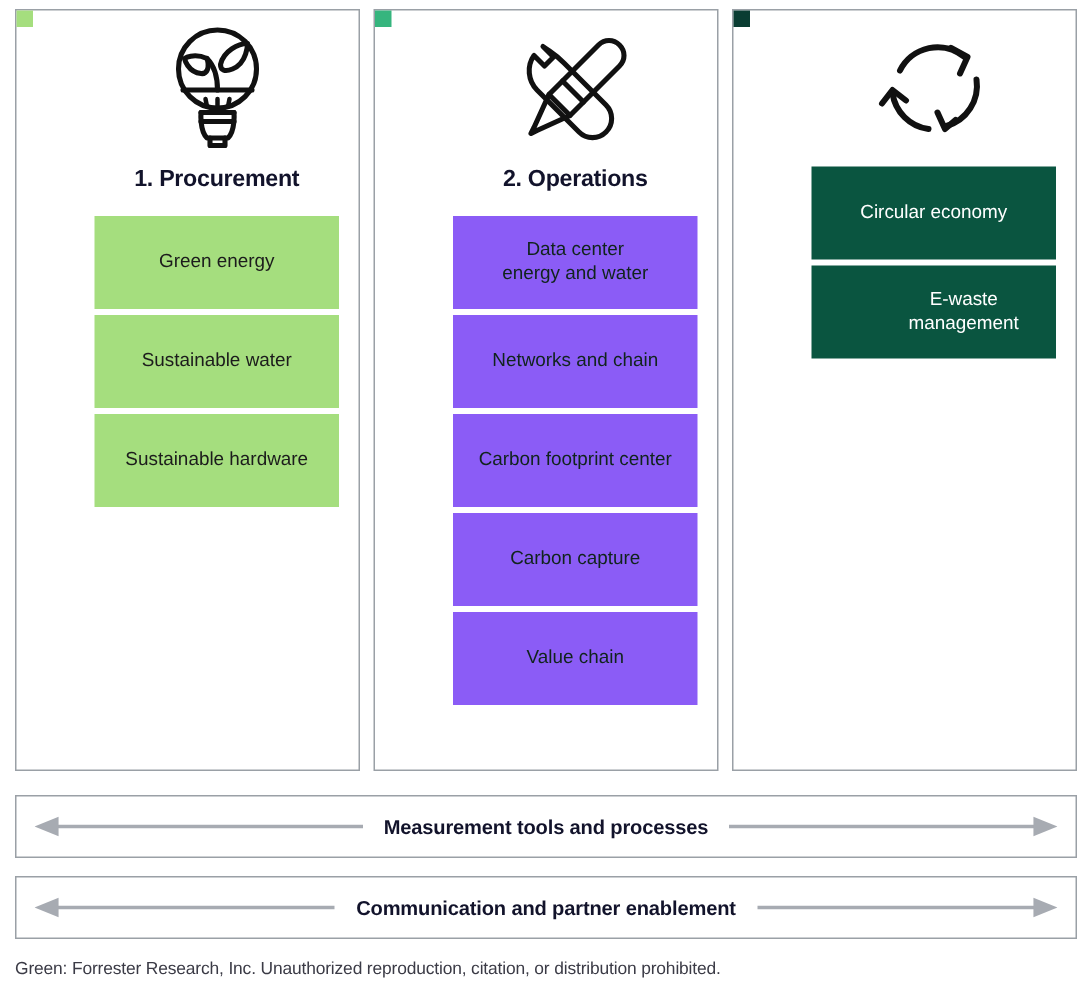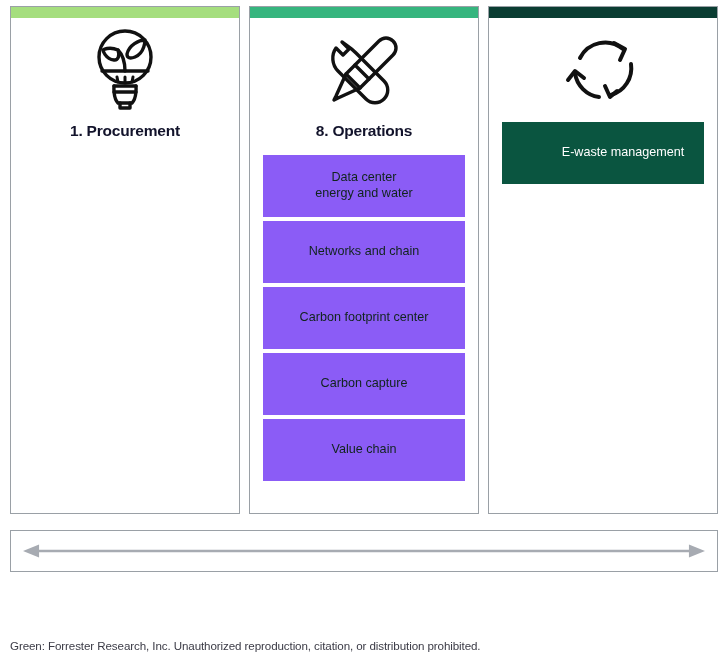--- a/index.html
+++ b/index.html
@@ -30,25 +30,26 @@
     top: 6px;
     width: 708px;
     height: 508px;
     display: flex;
     gap: 9px;
   }
 
   .column {
     flex: 1 1 0;
     display: flex;
-    flex-direction: column;
+    flex-direction: row;
     border: 1px solid #9aa0a6;
     background: #ffffff;
     box-sizing: border-box;
     padding: 0;
+    gap: 28px;
   }
 
   .col-topbar {
     height: 11px;
     flex: 0 0 11px;
     width: 100%;
   }
 
   .col-inner {
     flex: 1 1 auto;
@@ -171,36 +172,47 @@
               <path d="M38 47 C38 38 36 31 31 26" style="fill:none;stroke:#111111;stroke-width:3.4;stroke-linecap:round;stroke-linejoin:round"></path>
               <path d="M31 26 C22 22 16 26 16 26 C16 26 18 35 27 36 C31 36.5 33 32 31 26 Z" style="fill:none;stroke:#111111;stroke-width:3.4;stroke-linecap:round;stroke-linejoin:round"></path>
               <path d="M40 30 C42 21 52 16 58 16 C58 16 58 29 48 33 C43 35 40 34 40 30 Z" style="fill:none;stroke:#111111;stroke-width:3.4;stroke-linecap:round;stroke-linejoin:round"></path>
               <path d="M30 53 L31 58 M38 53 L38 58 M46 53 L45 58" style="fill:none;stroke:#111111;stroke-width:3.4;stroke-linecap:round;stroke-linejoin:round;stroke-width:3"></path>
               <path d="M27 62 H49 M27 68 H49" style="fill:none;stroke:#111111;stroke-width:3.4;stroke-linecap:round;stroke-linejoin:round"></path>
               <path d="M27 62 C27 62 26 74 31 79 H45 C50 74 49 62 49 62" style="fill:none;stroke:#111111;stroke-width:3.4;stroke-linecap:round;stroke-linejoin:round"></path>
               <path d="M33 79 V84 H43 V79" style="fill:none;stroke:#111111;stroke-width:3.4;stroke-linecap:round;stroke-linejoin:round"></path>
             </svg>
           </div>
           <div class="col-title">1. Procurement</div>
+          <div class="items">
+            <div class="item tone-light">
+              <span style="white-space: pre-line;">Green energy</span>
+            </div>
+            <div class="item tone-light">
+              <span style="white-space: pre-line;">Sustainable water</span>
+            </div>
+            <div class="item tone-light">
+              <span style="white-space: pre-line;">Sustainable hardware</span>
+            </div>
+          </div>
         </div>
       </div>
       <div class="column">
         <div class="col-topbar bar-mid" style="background: rgb(54, 181, 126);"></div>
         <div class="col-inner">
           <div class="icon-wrap">
             <svg width="84" height="84" viewBox="0 0 84 84">
               <g style="fill:none;stroke:#111111;stroke-width:3.4;stroke-linecap:round;stroke-linejoin:round">
                 <path d="M20 14 L27 21 L21 27 L14 20 C9 27 10 37 16 43 L44 71 C49 76 57 76 62 71 C67 66 67 58 62 53 L34 25 C28 19 27 19 20 14 Z"></path>
                 <path d="M71 13 C67 9 61 9 57 13 L33 37 L47 51 L71 27 C75 23 75 17 71 13 Z"></path>
                 <path d="M33 37 L24 46 L14 68 L12 72 L16 70 L38 60 L47 51"></path>
                 <path d="M24 46 L38 60"></path>
               </g>
             </svg>
           </div>
-          <div class="col-title">8. Operations</div>
+          <div class="col-title">2. Operations</div>
           <div class="items">
             <div class="item tone-mid">
               <span style="white-space: pre-line;">Data center
 energy and water</span>
             </div>
             <div class="item tone-mid">
               <span style="white-space: pre-line;">Networks and chain</span>
             </div>
             <div class="item tone-mid">
               <span style="white-space: pre-line;">Carbon footprint center</span>
@@ -224,32 +236,44 @@
                 <path d="M52 14 L63 20 L58 31"></path>
                 <path d="M69 35 A28 28 0 0 1 49 66"></path>
                 <path d="M55 62 L48 68 L43 57"></path>
                 <path d="M37 68 A28 28 0 0 1 13 44"></path>
                 <path d="M6 51 L13 42 L22 49"></path>
               </g>
             </svg>
           </div>
           <div class="items">
             <div class="item tone-dark">
+              <span style="white-space: pre-line;">Circular economy</span>
+            </div>
+            <div class="item tone-dark">
               <span style="white-space: pre-line; padding-left: 40px;">E-waste management</span>
             </div>
           </div>
         </div>
       </div>
     </div>
 
   <div class="bands">
       <div class="band">
         <div class="band-arrow"><svg width="100%" height="14" viewBox="0 0 680 14" preserveAspectRatio="none">
             <line x1="14" y1="7" x2="666" y2="7" stroke="#A7ABB2" stroke-width="2.4"></line>
             <polygon points="0,7 16,0.5 16,13.5" fill="#A7ABB2"></polygon>
             <polygon points="680,7 664,0.5 664,13.5" fill="#A7ABB2"></polygon>
           </svg></div>
+        <div class="band-label">Measurement tools and processes</div>
+      </div>
+      <div class="band">
+        <div class="band-arrow"><svg width="100%" height="14" viewBox="0 0 680 14" preserveAspectRatio="none">
+            <line x1="14" y1="7" x2="666" y2="7" stroke="#A7ABB2" stroke-width="2.4"></line>
+            <polygon points="0,7 16,0.5 16,13.5" fill="#A7ABB2"></polygon>
+            <polygon points="680,7 664,0.5 664,13.5" fill="#A7ABB2"></polygon>
+          </svg></div>
+        <div class="band-label">Communication and partner enablement</div>
       </div>
     </div>
 
   <div class="source">Green: Forrester Research, Inc. Unauthorized reproduction, citation, or distribution prohibited.</div>
 
 </div>
 
 </body></html>

